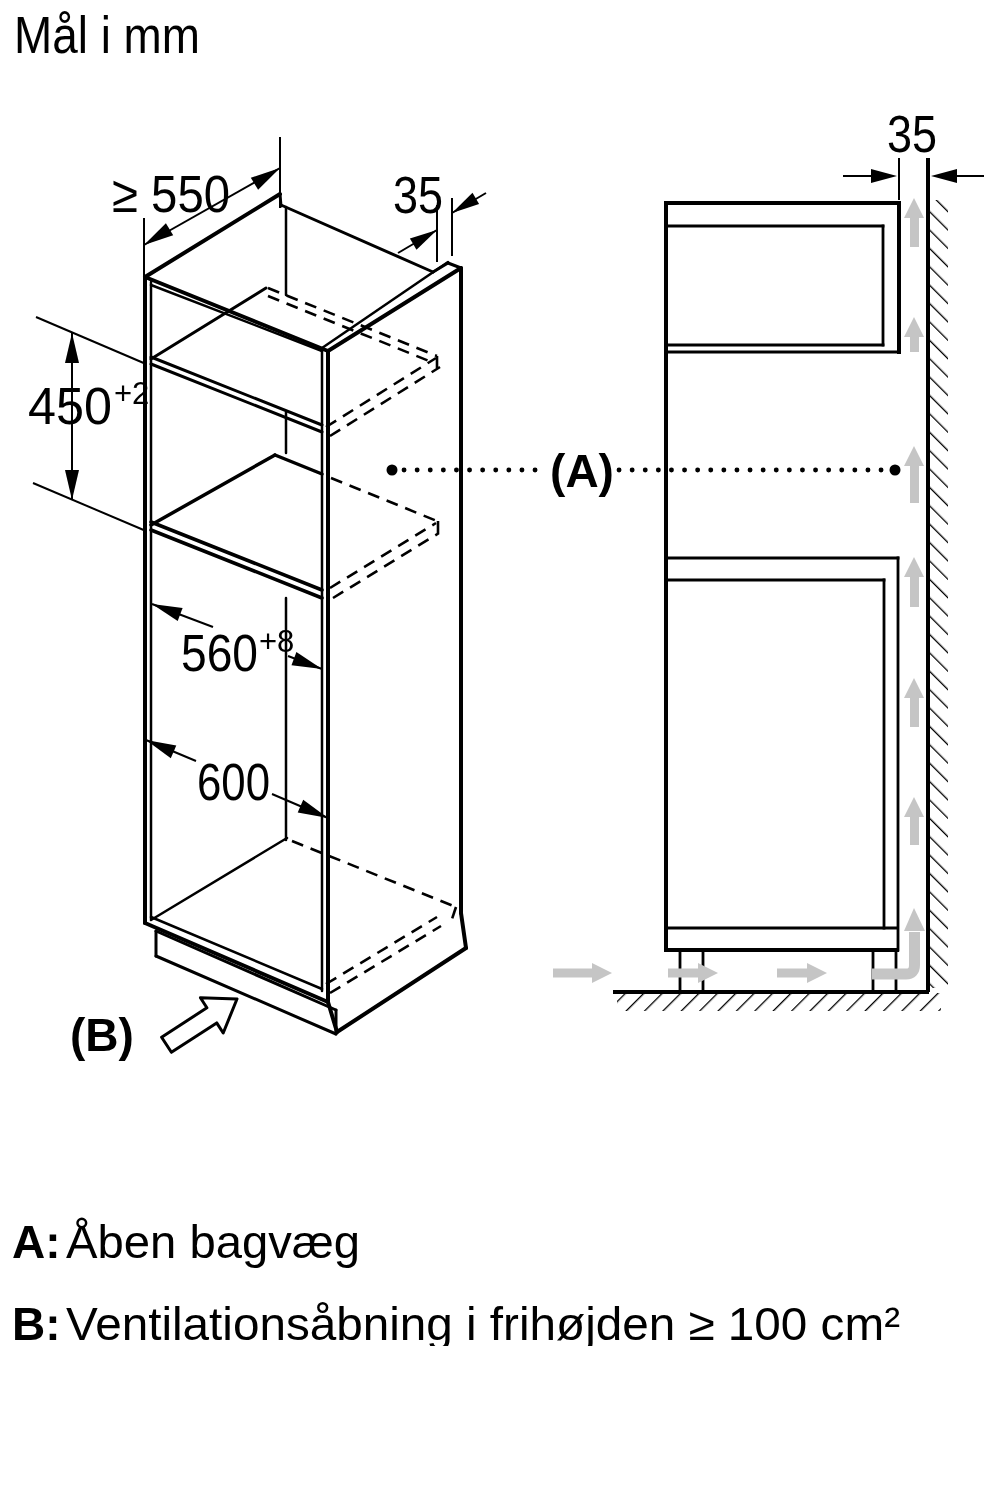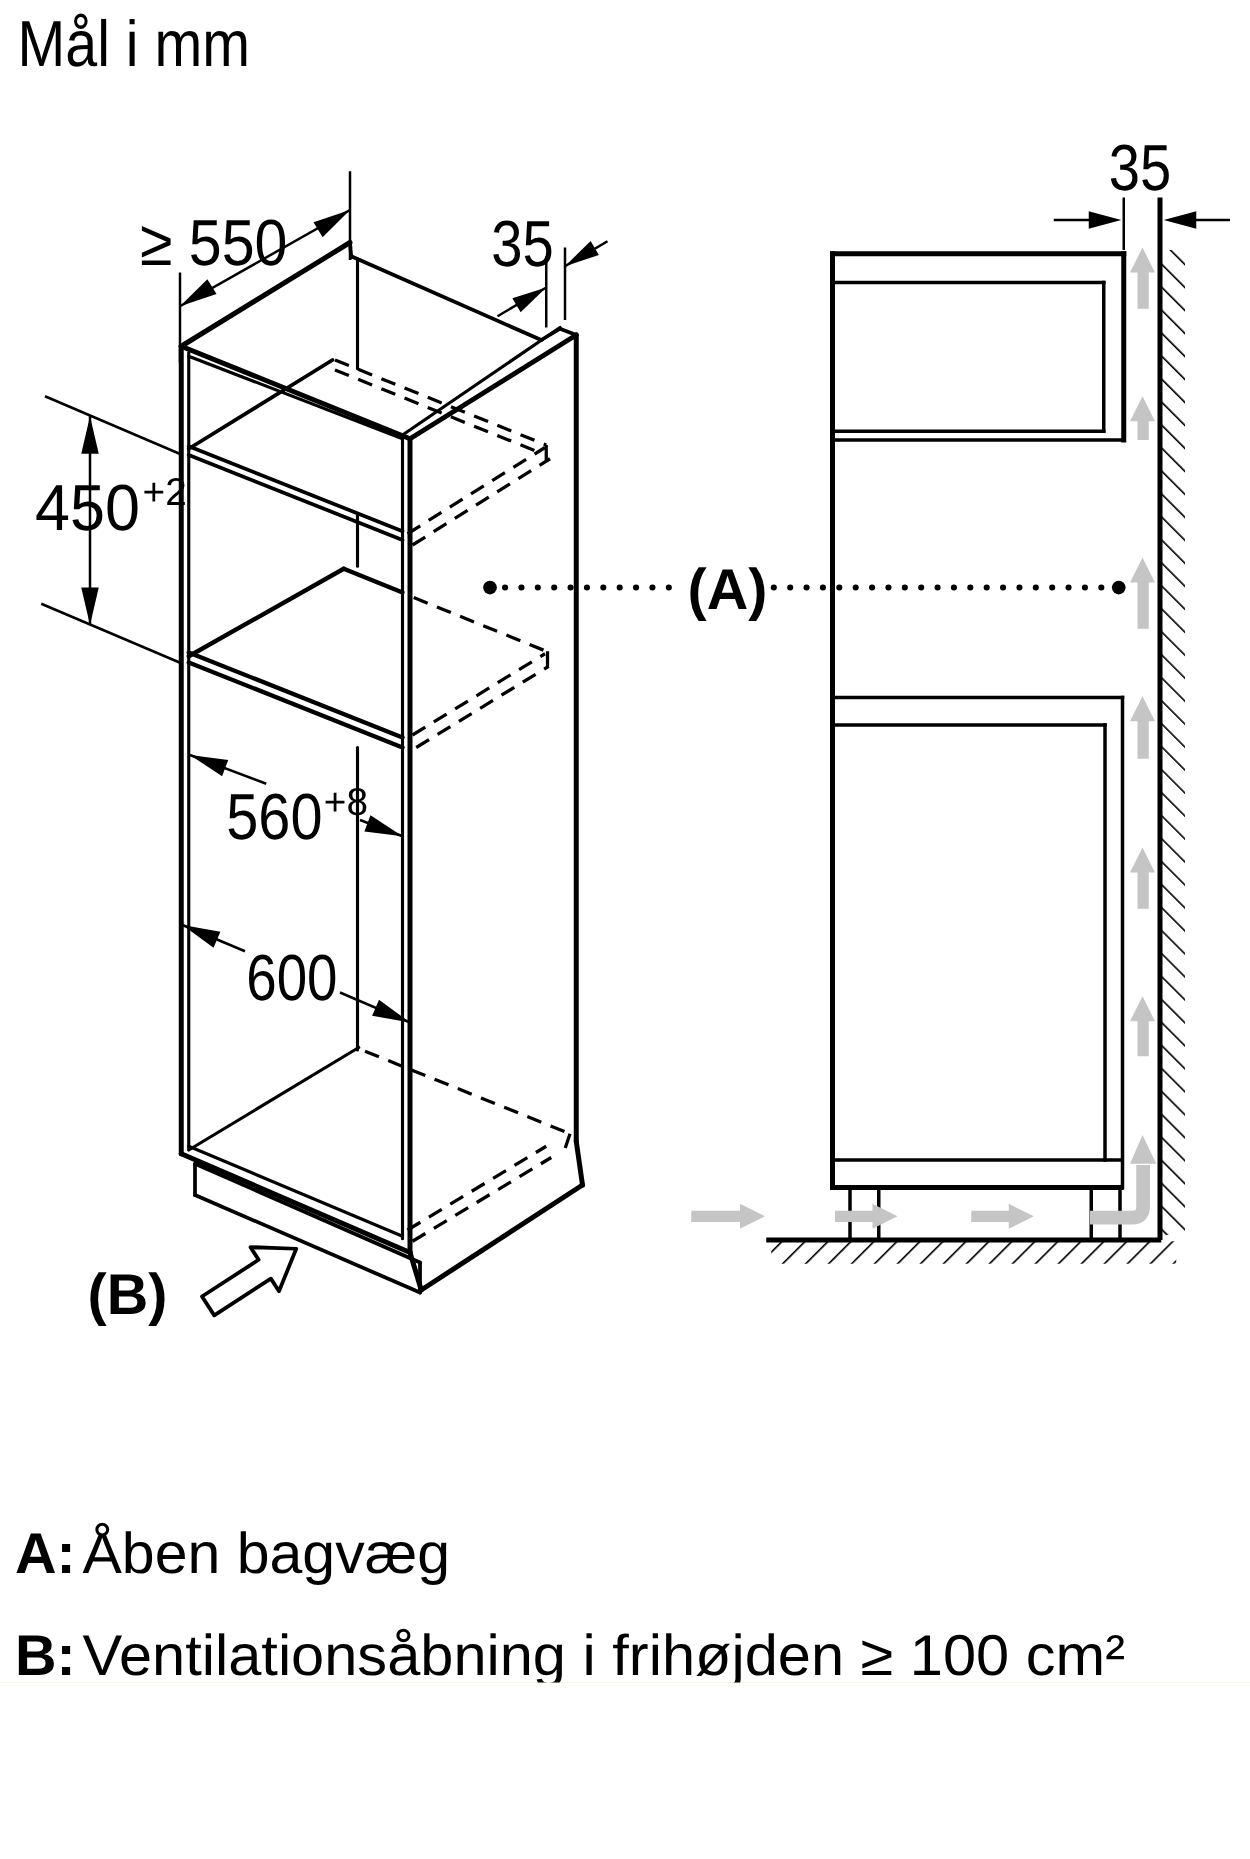--- a/index.html
+++ b/index.html
@@ -1,16 +1,16 @@
 <!DOCTYPE html>
 <html><head>
 <meta charset="utf-8">
 <style>
   html,body{margin:0;padding:0;background:#fff;}
-  .page{width:1000px;height:1346px;position:relative;background:#eab308;margin:0 auto;
+  .page{width:1000px;height:1346px;position:relative;background:#8b5cf6;margin:0 auto;
         font-family:"Liberation Sans", sans-serif;text-align:center;}
   svg{display:block;}
   text{fill:#000;font-family:"Liberation Sans", sans-serif;}
   .dim{font-size:52px;}
   .dim-sup{font-size:31px;}
   .ref{font-size:46px;font-weight:bold;}
   .title{font-size:52px;}
   .legend-prefix{font-size:46px;font-weight:bold;}
   .legend-text{font-size:46px;}
 </style>

